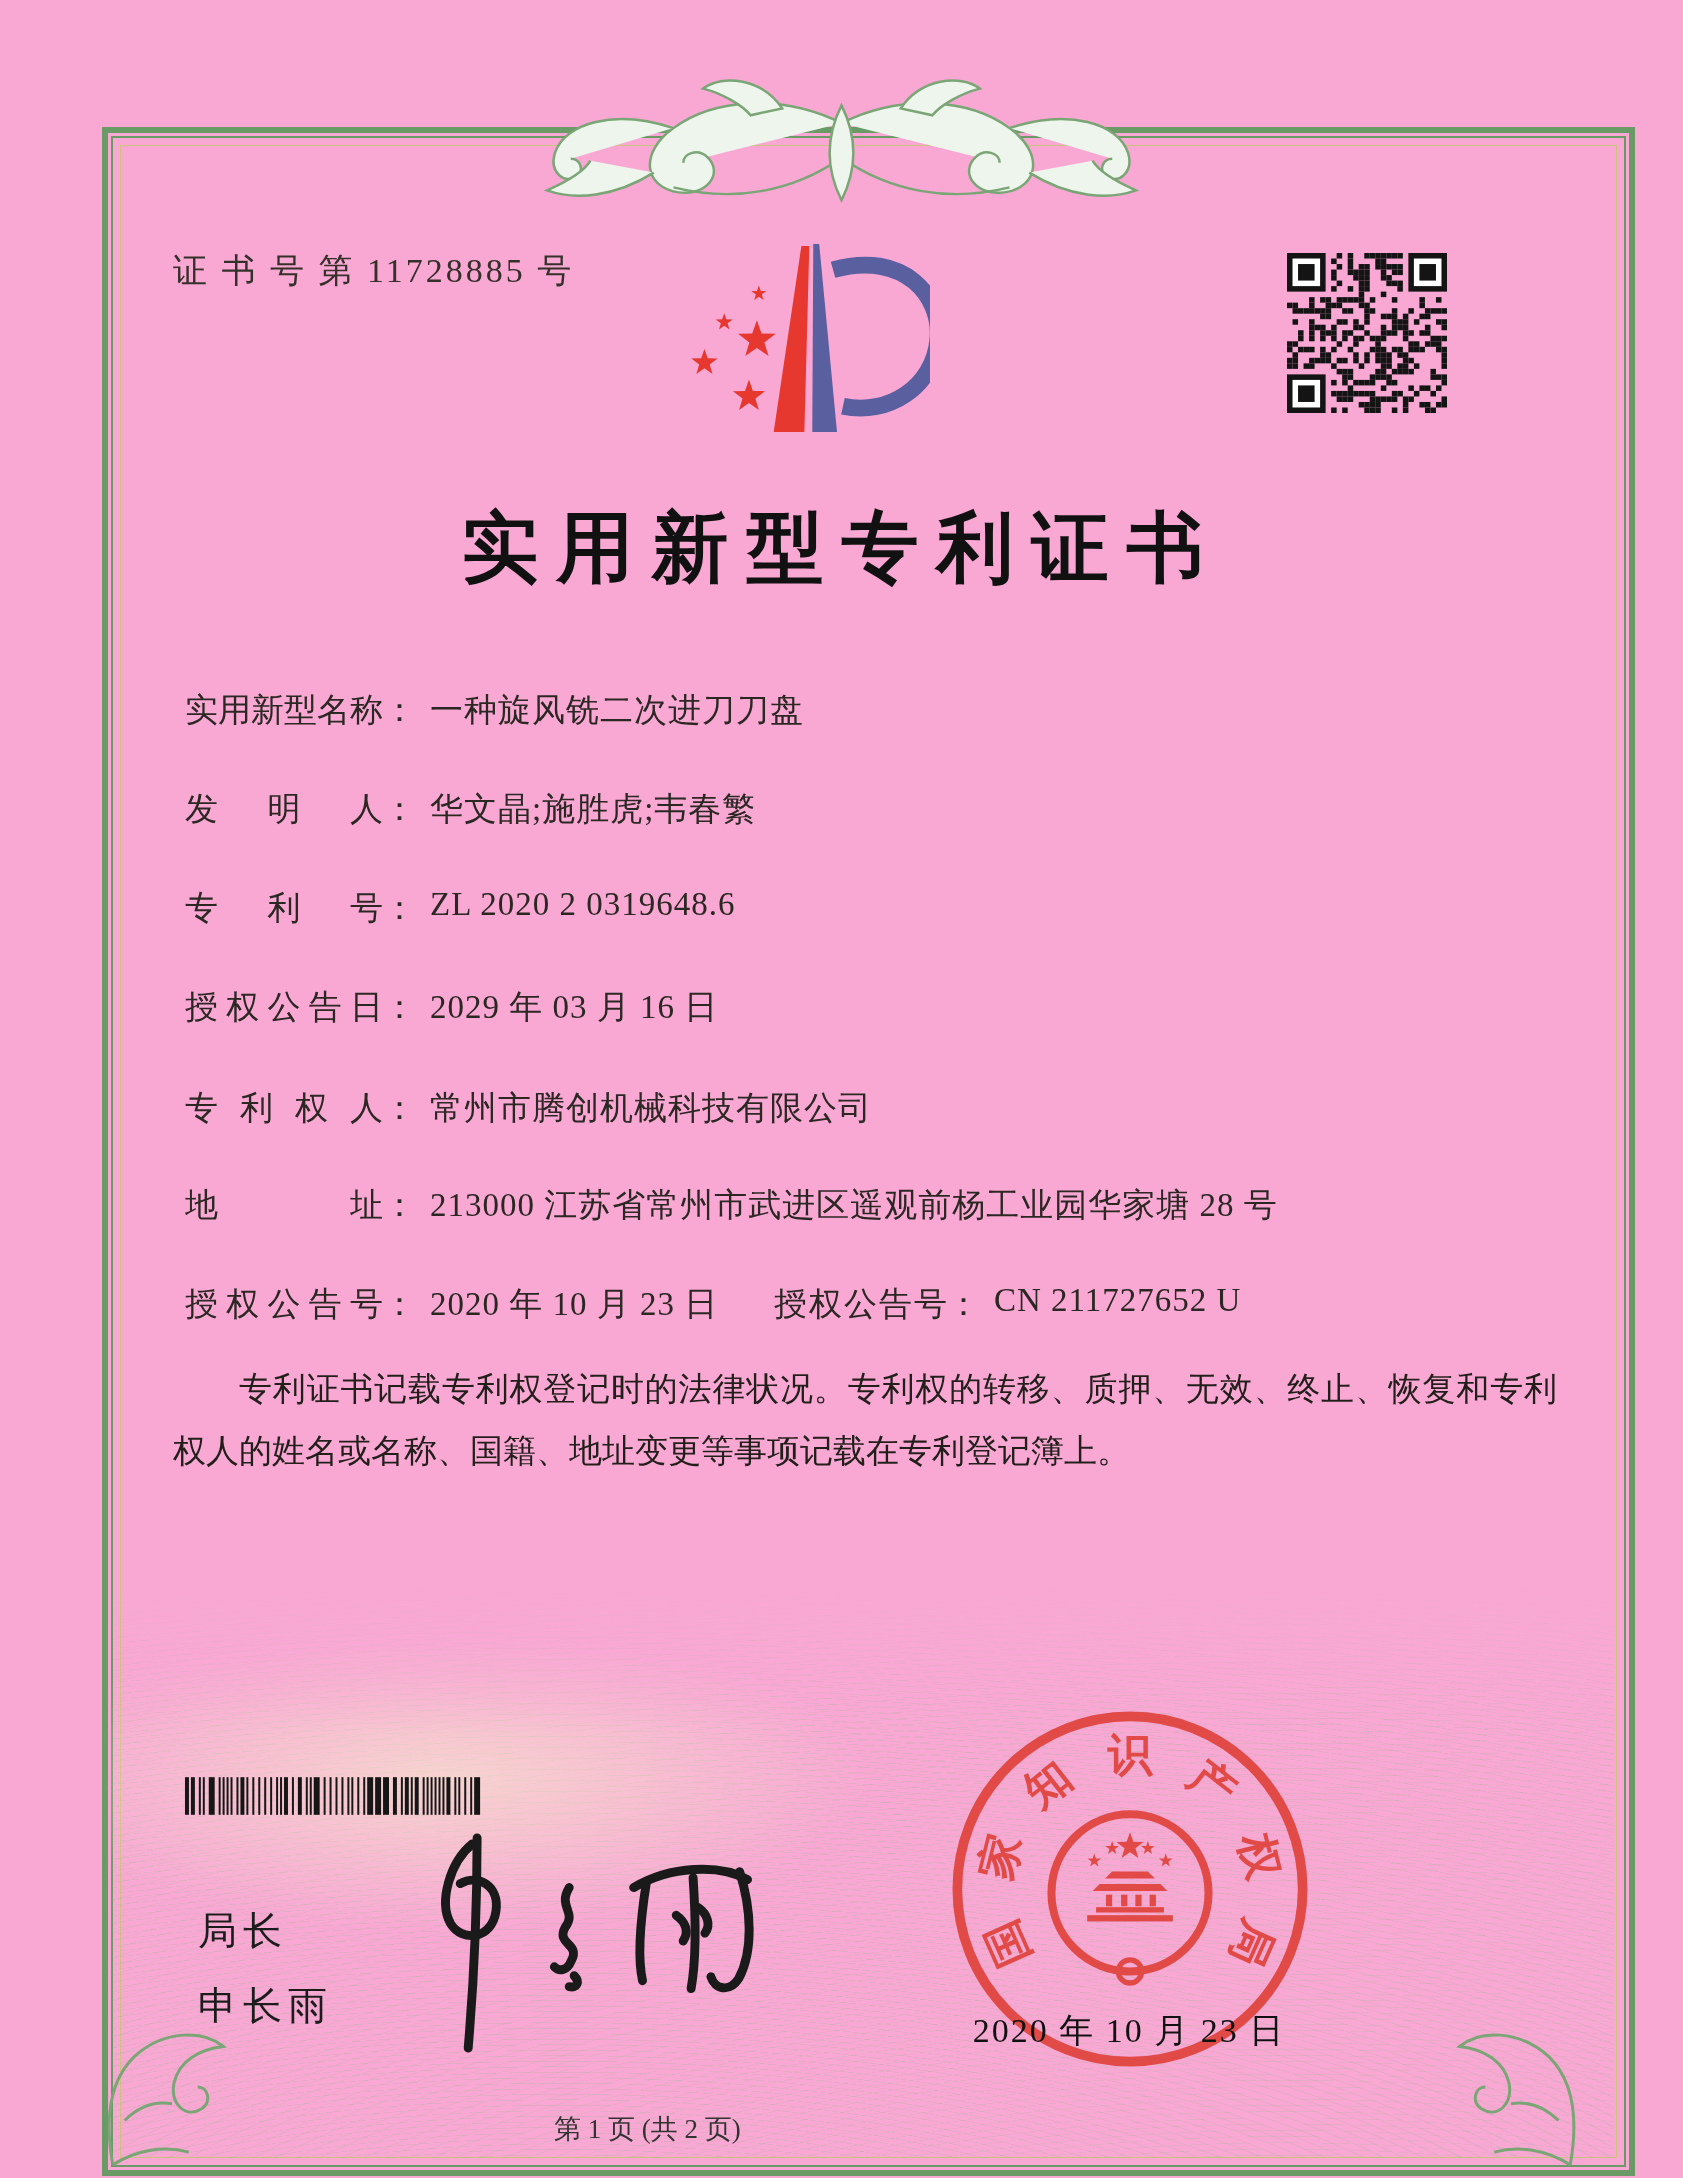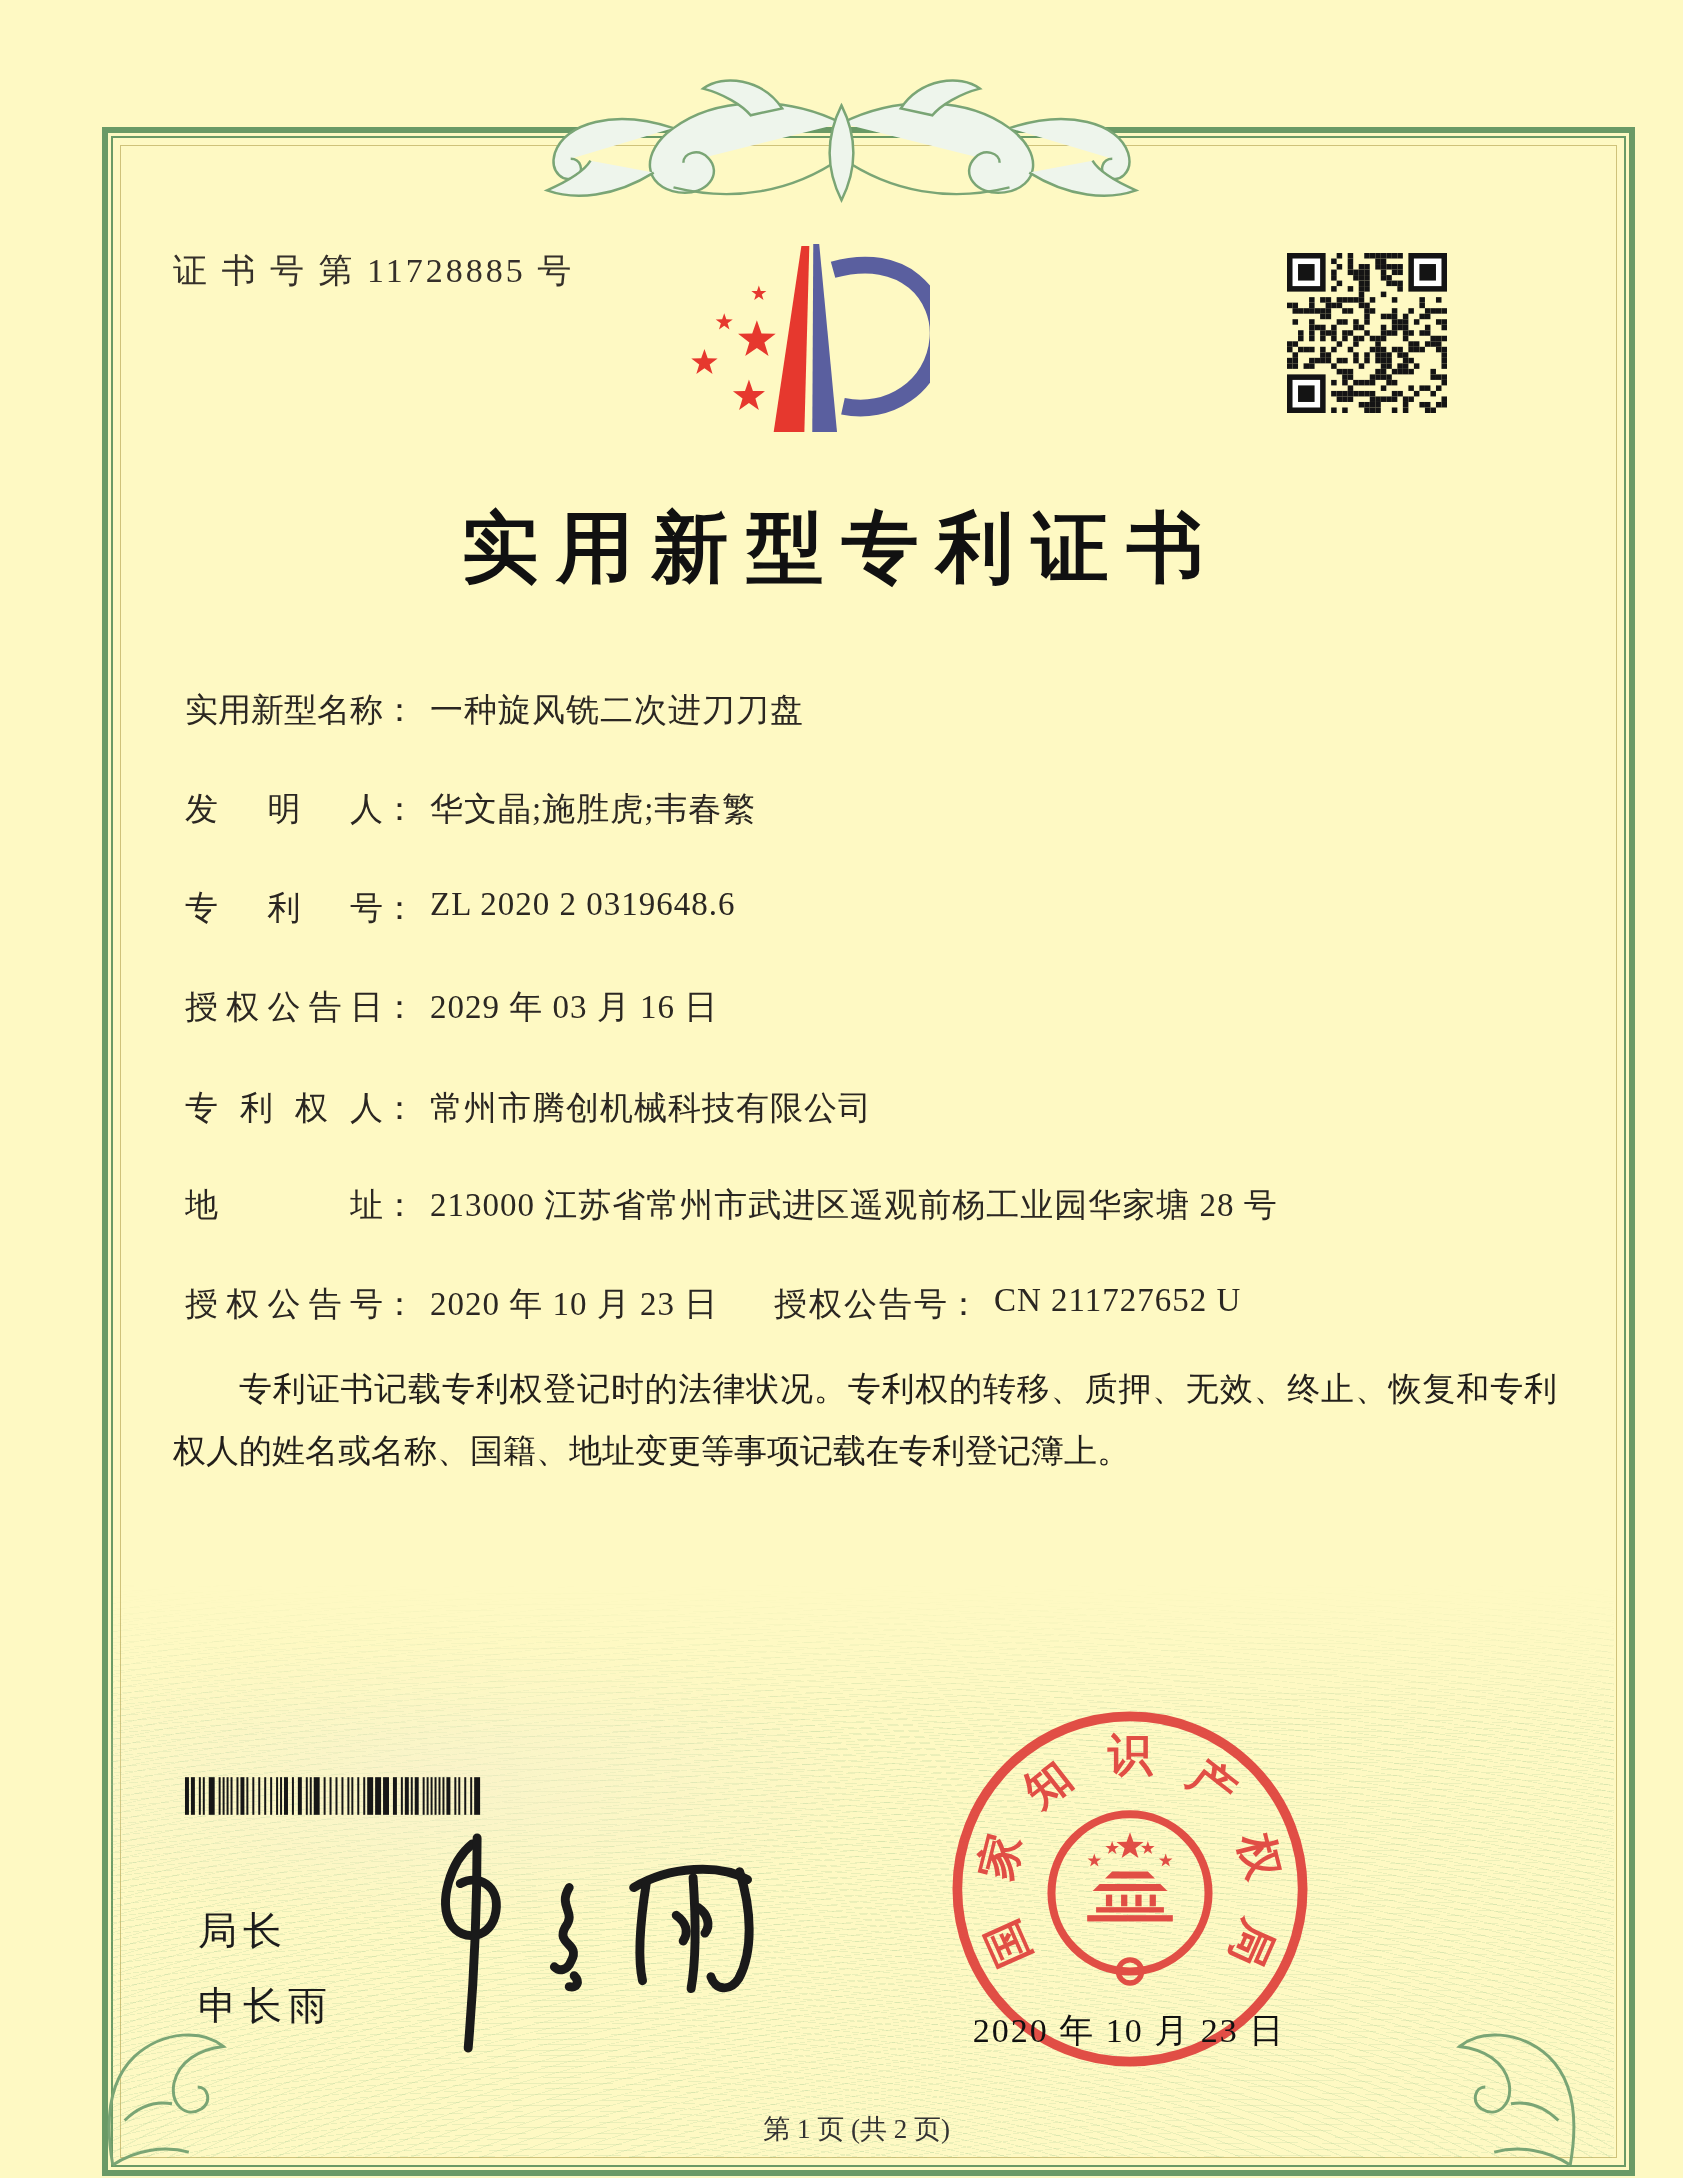--- a/index.html
+++ b/index.html
@@ -1,16 +1,16 @@
 <!DOCTYPE html>
 <html style="--frame_green: #6a9a66; --gold: #cfc27a; --seal_red: #e0453f; --logo_red: #e6382e; --logo_blue: #5a5f9f; --ornament_green: #7aa575; --ink: #1a1a1a;"><head>
 <meta charset="utf-8">
 <style>
   html,body{margin:0;padding:0;background:#888;}
-  .page{position:relative;width:1683px;height:2178px;background:#fef9c3;overflow:hidden;
+  .page{position:relative;width:1683px;height:2178px;background:#f9a8d4;overflow:hidden;
         font-family:"Liberation Serif","DejaVu Serif",serif;color:#2b2722;margin:0 auto;}
 
   
   .frame-outer{position:absolute;left:102px;top:127px;width:1521px;height:2037px;
                border:6px solid var(--frame_green);}
   .frame-inner{position:absolute;left:3px;top:3px;right:3px;bottom:3px;
                border:2px solid var(--frame_green);}
   .frame-gold{position:absolute;left:7px;top:7px;right:7px;bottom:7px;
               border:1px solid var(--gold);}
 
@@ -44,21 +44,21 @@
   .body-text p{margin:0;text-indent:2em;}
 
   
   .barcode{position:absolute;left:183px;top:1777px;width:307px;height:38px;}
   .director{position:absolute;left:198px;top:1893px;font-family:"Liberation Sans","DejaVu Sans",sans-serif;
             font-size:39px;line-height:75px;color:#1c1c1c;letter-spacing:6px;}
   .signature{position:absolute;left:381px;top:1830px;width:426px;height:233px;}
   .seal{position:absolute;left:936px;top:1695px;width:388px;height:388px;opacity:.95;}
   .seal-date{position:absolute;left:931px;top:2008px;width:396px;text-align:center;
              font-size:34px;color:#111;letter-spacing:2px;}
-  .footer{position:absolute;left:554px;top:2111px;width:396px;text-align:right;font-size:27px;color:#333;}
+  .footer{position:absolute;left:554px;top:2111px;width:396px;text-align:left;font-size:27px;color:#333;}
 
   .corner-flourish{position:absolute;width:158px;height:168px;}
   .cf-left{left:95px;top:2002px;}
   .cf-right{left:1430px;top:2002px;transform:scaleX(-1);}
   .ornament-top{position:absolute;left:475px;top:54px;width:733px;height:168px;}
 </style>
 </head>
 <body>
 
 <div class="page">

